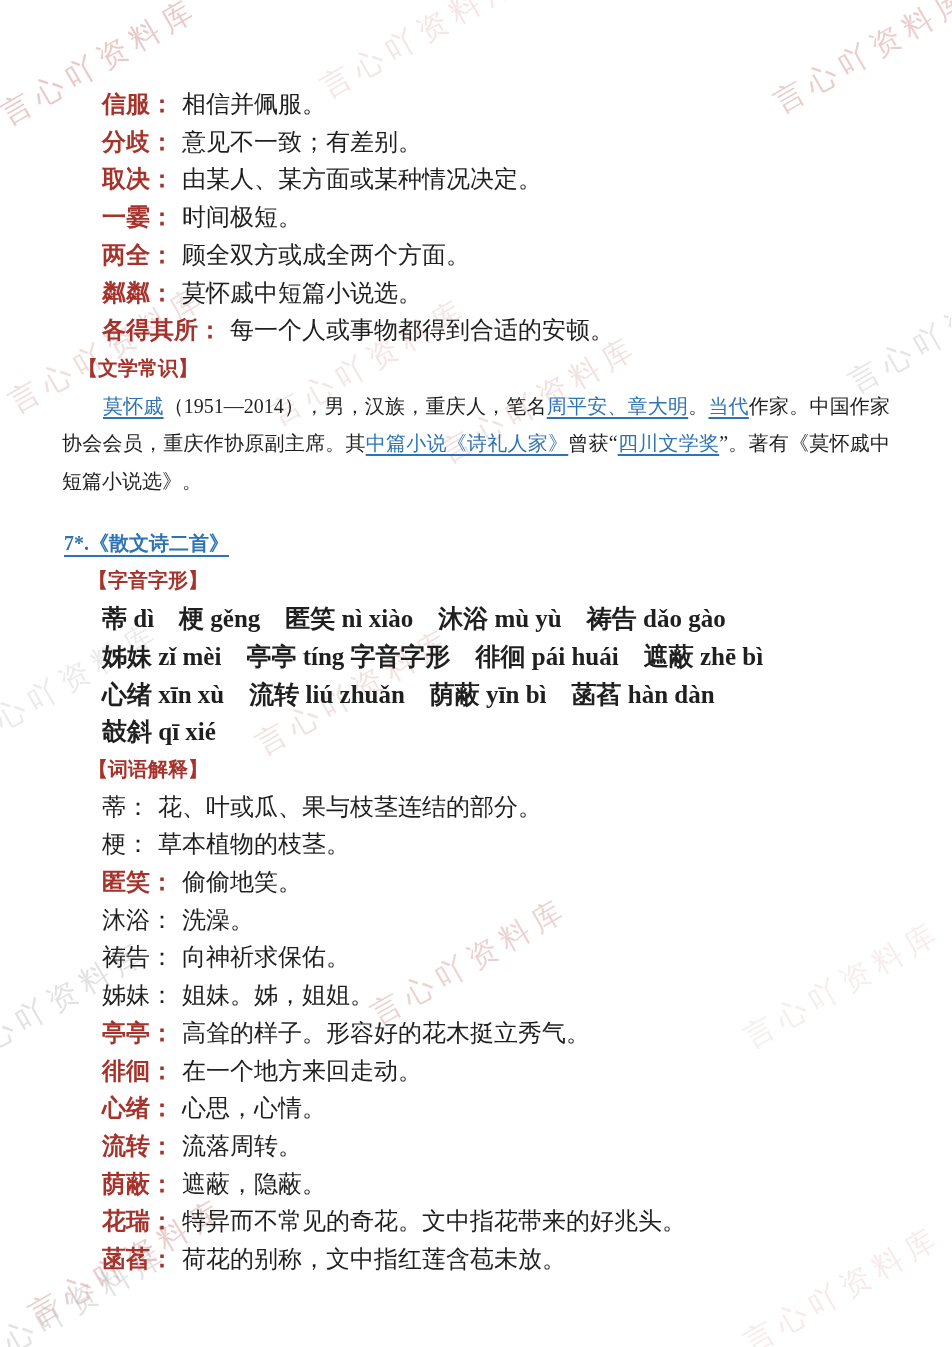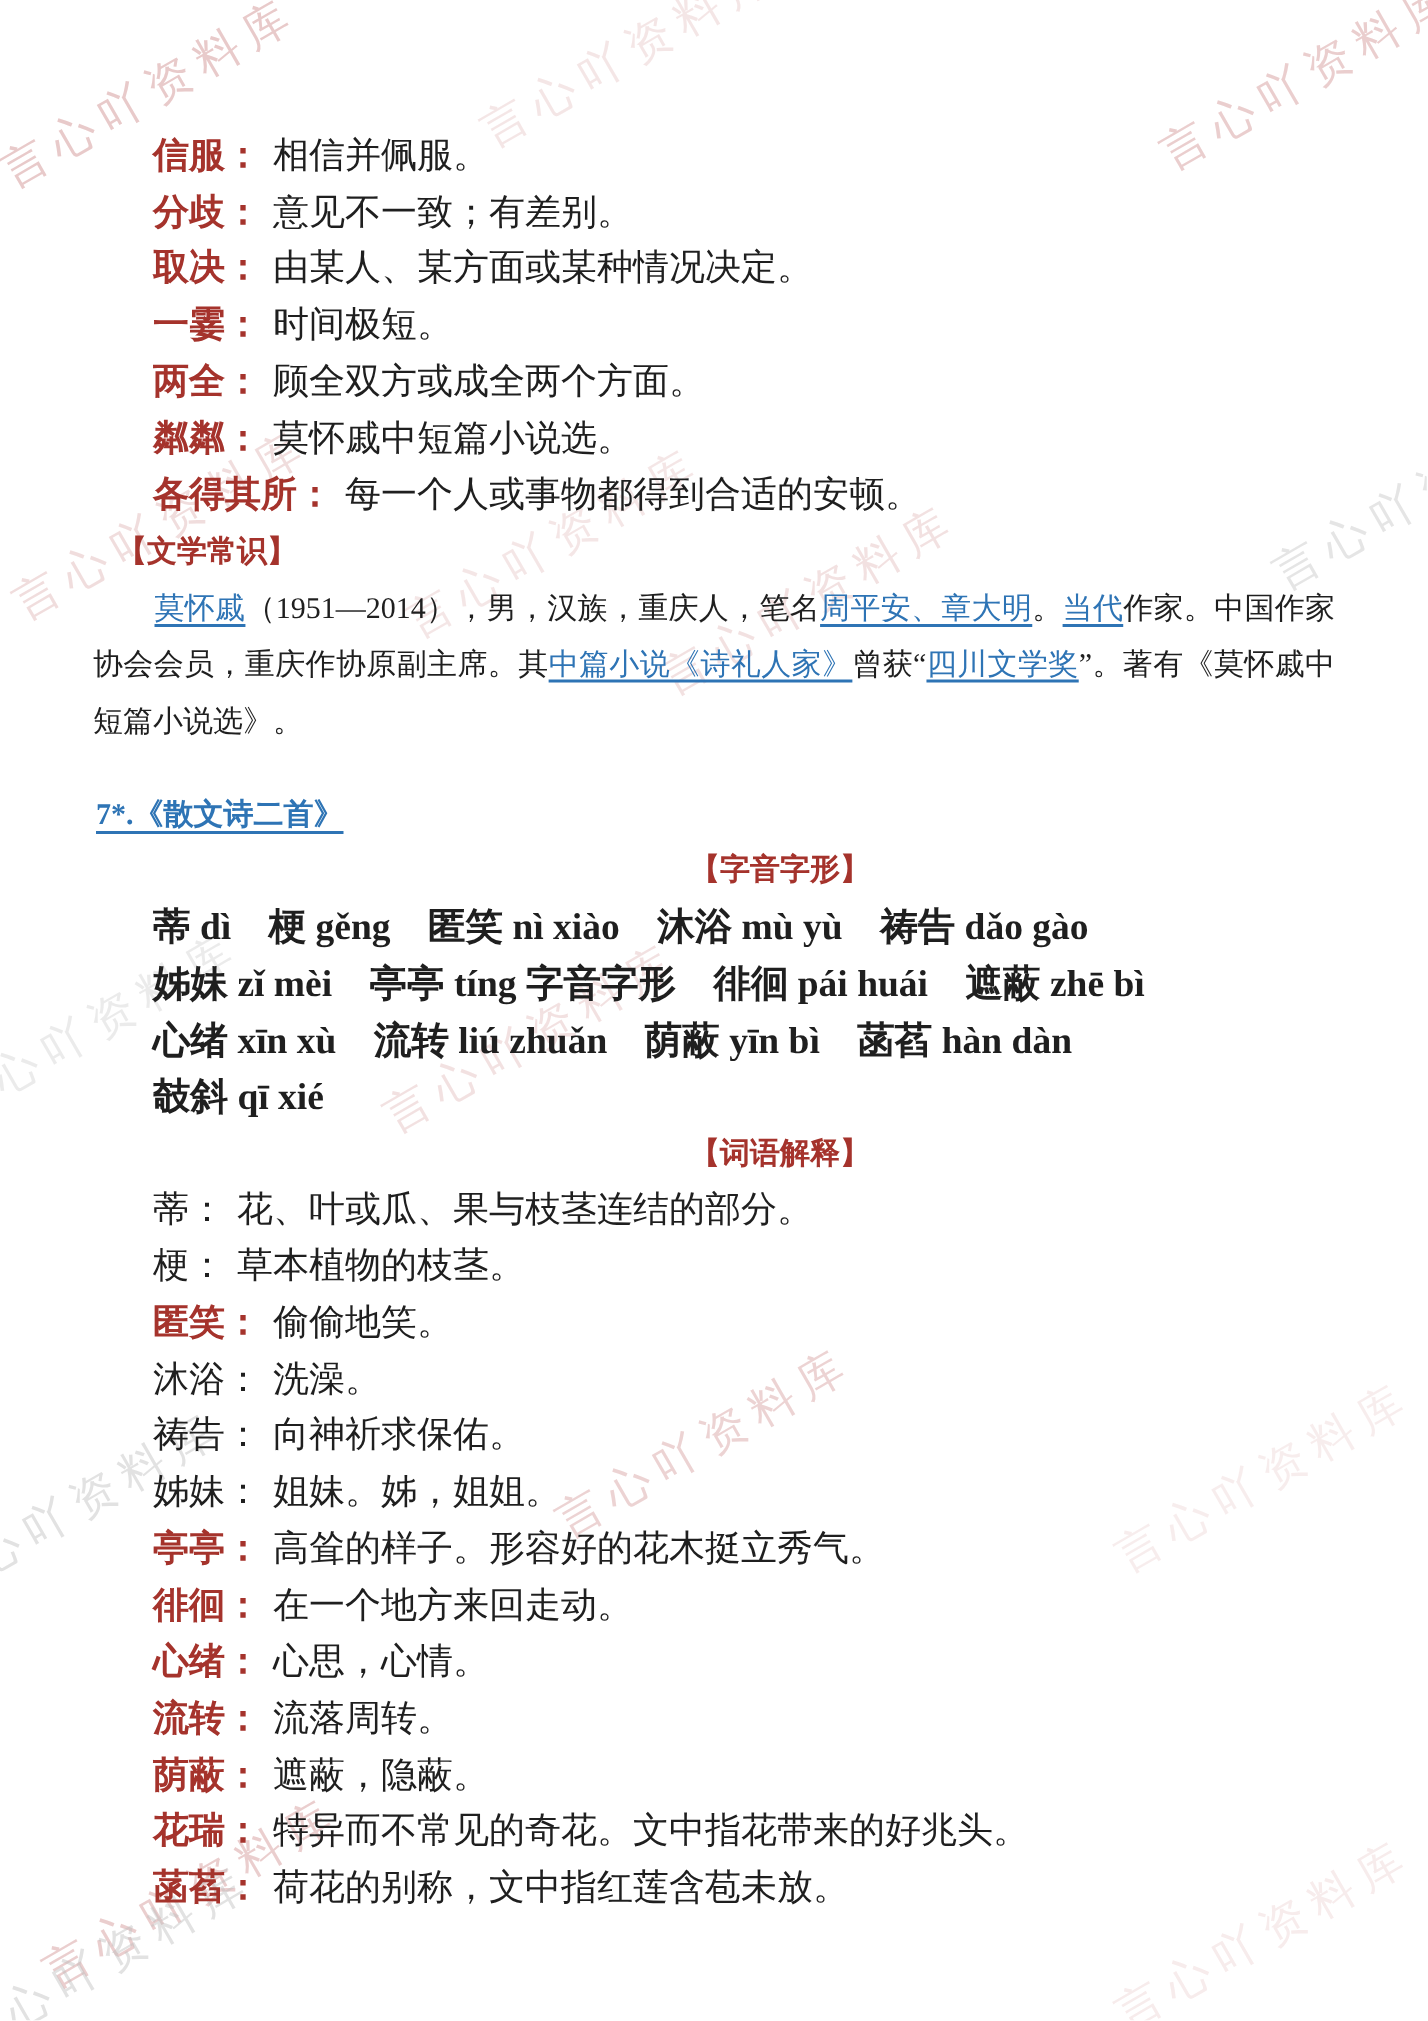--- a/index.html
+++ b/index.html
@@ -40,21 +40,21 @@
   .term.red{color:var(--red);}
   .term.plain{font-weight:normal;color:var(--ink);}
   .def-text{color:var(--ink);}
   .hdr{
     margin-left:78px;
     line-height:37.7px;
     font-size:20px;
     font-weight:bold;
     color:var(--red);
   }
-  .hdr-indent{margin-left:88px;text-align:center;}
+  .hdr-indent{margin-left:88px;}
   .para{
     margin:0 62px;
     text-indent:41px;
     text-align:justify;
     line-height:37.7px;
     font-size:20px;
     font-family:Liberation Serif, serif;
   }
   .para .link{
     color:var(--blue);

